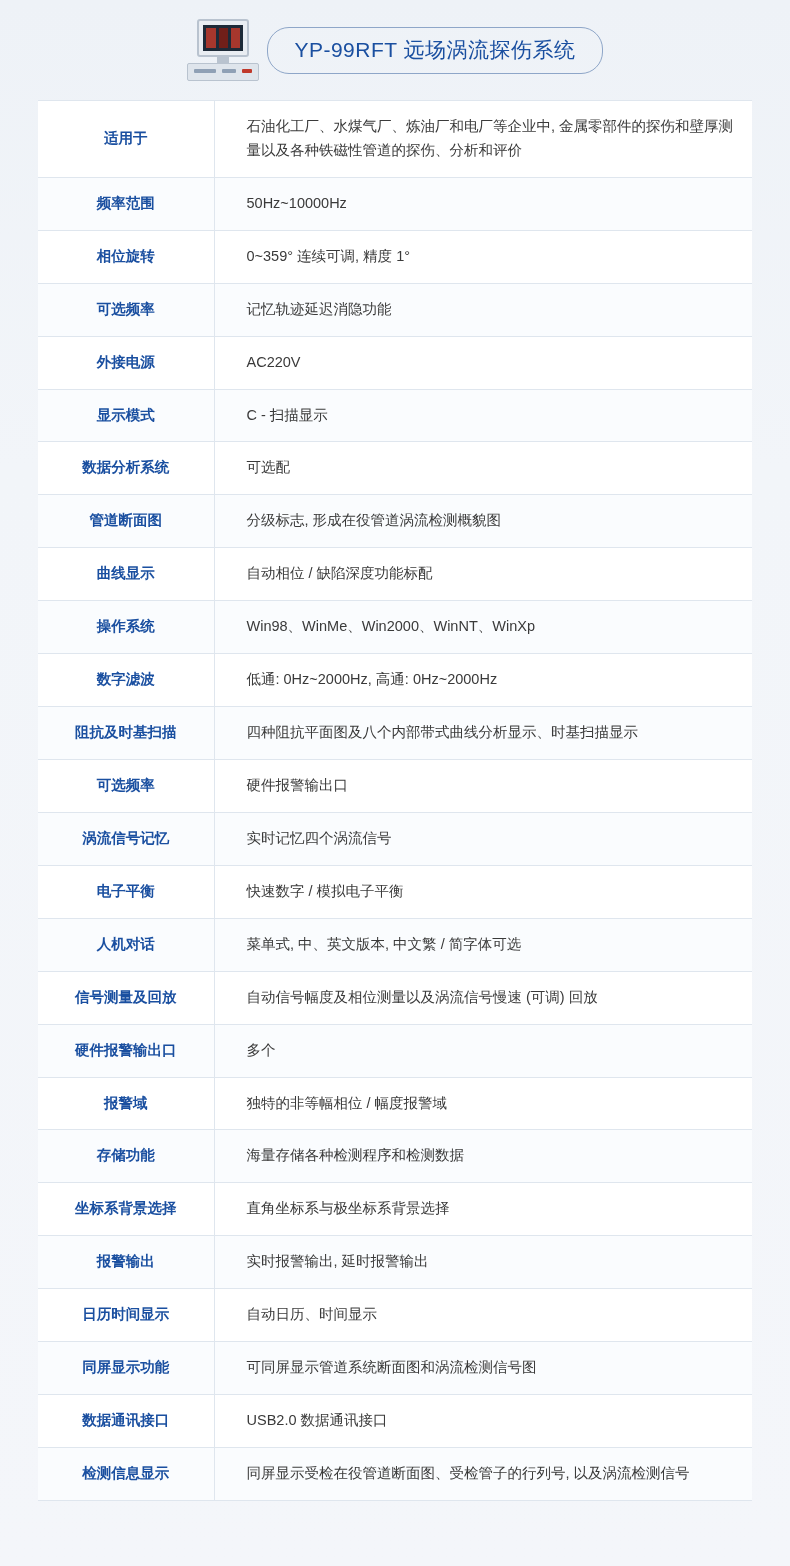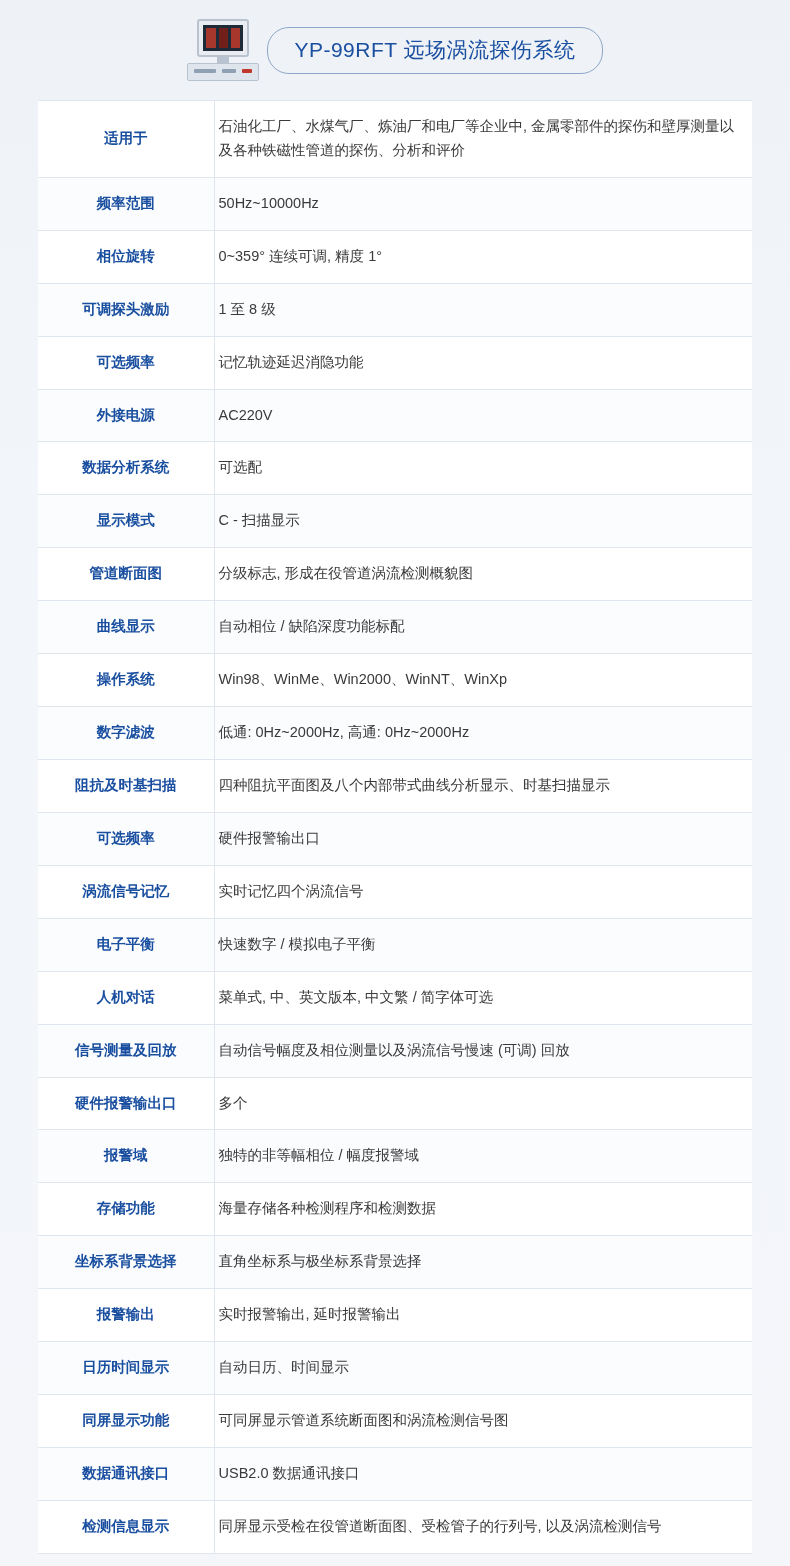--- a/index.html
+++ b/index.html
@@ -128,21 +128,21 @@
   .spec-table td.label {
     width: 176px;
     color: #1a4fa0;
     text-align: center;
     border-right: 1px solid #dfe6ee;
     background: #fff;
     font-weight: bold;
   }
   .spec-table td.value {
     color: #3a3a3a;
-    padding-left: 4px;
+    padding-left: 32px;
   }
   .spec-table tr:nth-child(odd) td {
     background: #ffffff;
   }
   .spec-table tr:nth-child(even) td {
     background: #fafcfe;
   }
 </style>
 </head>
 <body>
@@ -176,40 +176,36 @@
       </tr>
       <tr>
         <td class="label">频率范围</td>
         <td class="value">50Hz~10000Hz</td>
       </tr>
       <tr>
         <td class="label">相位旋转</td>
         <td class="value">0~359° 连续可调, 精度 1°</td>
       </tr>
       <tr>
-        <td class="label">可调探头激励</td>
-        <td class="value">1 至 8 级</td>
-      </tr>
-      <tr>
         <td class="label">可选频率</td>
         <td class="value">记忆轨迹延迟消隐功能</td>
       </tr>
       <tr>
         <td class="label">外接电源</td>
         <td class="value">AC220V</td>
       </tr>
       <tr>
+        <td class="label">显示模式</td>
+        <td class="value">C - 扫描显示</td>
+      </tr>
+      <tr>
         <td class="label">数据分析系统</td>
         <td class="value">可选配</td>
       </tr>
       <tr>
-        <td class="label">显示模式</td>
-        <td class="value">C - 扫描显示</td>
-      </tr>
-      <tr>
         <td class="label">管道断面图</td>
         <td class="value">分级标志, 形成在役管道涡流检测概貌图</td>
       </tr>
       <tr>
         <td class="label">曲线显示</td>
         <td class="value">自动相位 / 缺陷深度功能标配</td>
       </tr>
       <tr>
         <td class="label">操作系统</td>
         <td class="value">Win98、WinMe、Win2000、WinNT、WinXp</td>

